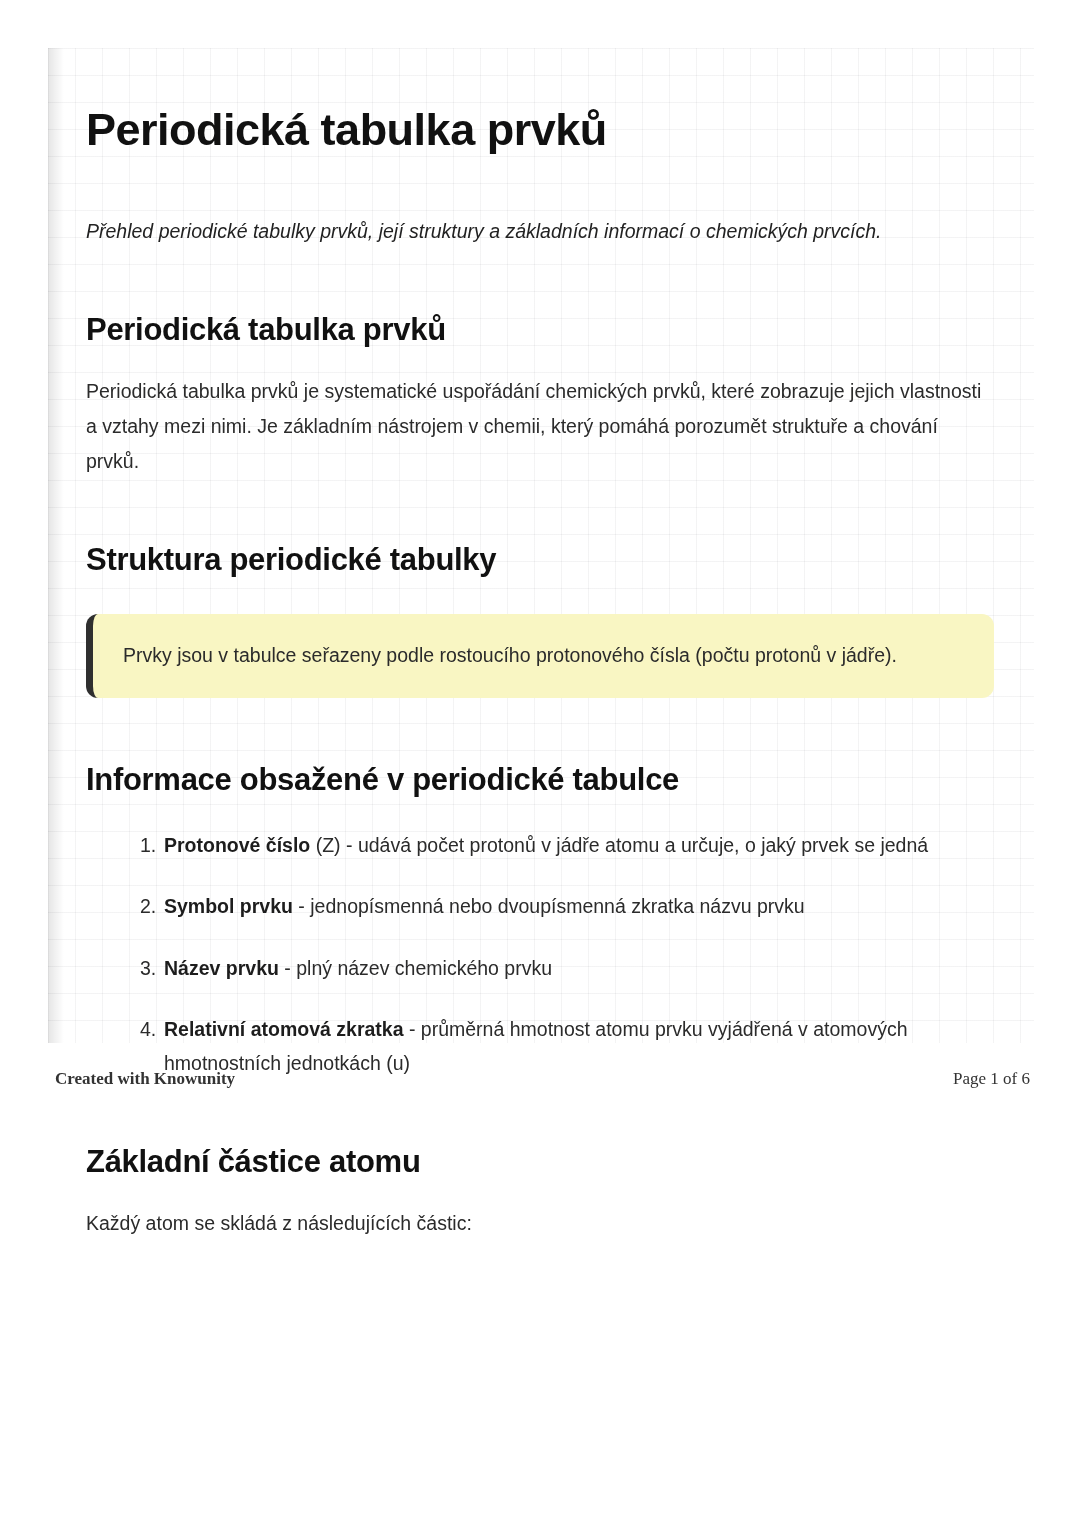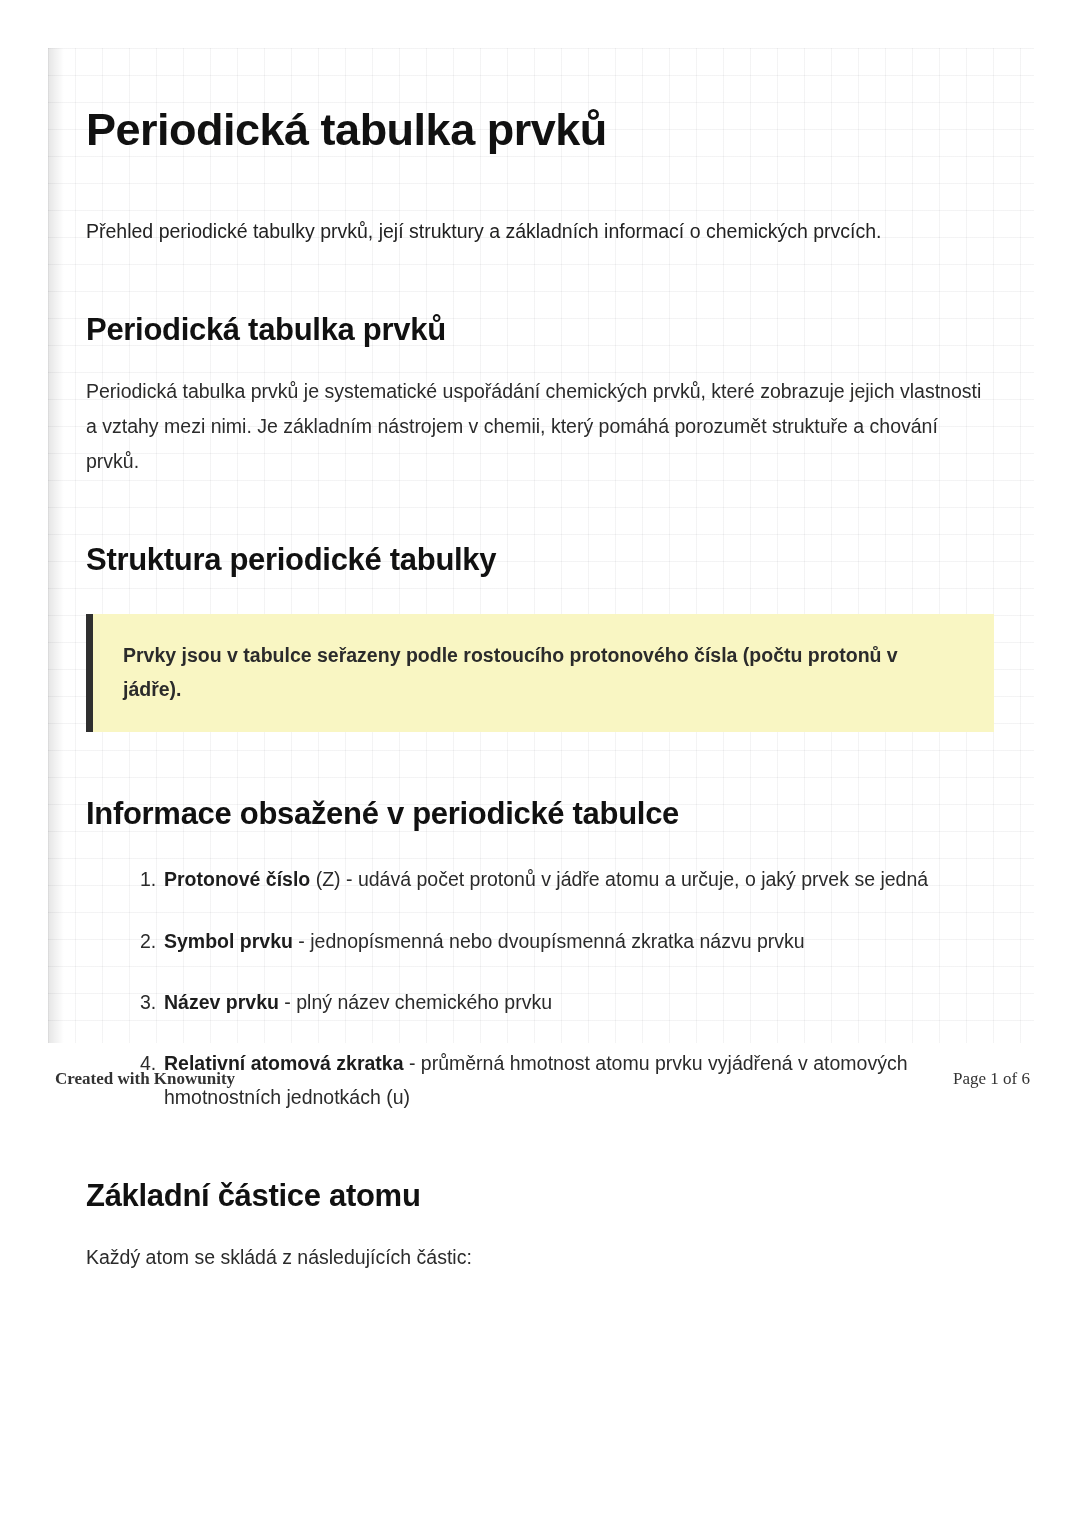--- a/index.html
+++ b/index.html
@@ -54,20 +54,21 @@
   h1.doc-title {
     font-size: 45px;
     font-weight: 800;
     letter-spacing: -0.5px;
     color: #111111;
     margin-top: 28px;
   }
 
   .subtitle {
     margin-top: 58px;
+    font-style: italic;
     font-size: 19.5px;
     line-height: 1.75;
     color: #222222;
     max-width: 900px;
   }
 
   h2.section-heading {
     font-size: 31px;
     font-weight: 800;
     letter-spacing: -0.3px;
@@ -80,24 +81,23 @@
     font-size: 19.5px;
     line-height: 1.78;
     color: #2b2b2b;
     max-width: 930px;
   }
 
   .callout {
     margin-top: 36px;
     background: #f9f6c3;
     border-left: 7px solid #2f2f2f;
-    border-radius: 0;
+    border-radius: 12px;
     padding: 24px 48px 26px 30px;
     max-width: 918px;
-    font-weight: bold;
   }
 
   .callout p {
     font-size: 19.5px;
     line-height: 1.75;
     color: #2b2b2b;
   }
 
   ol.info-list {
     list-style: none;

